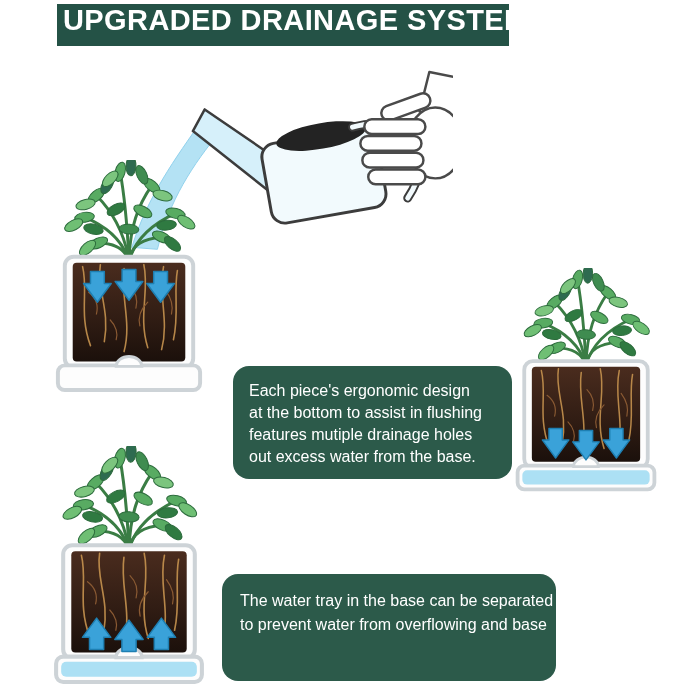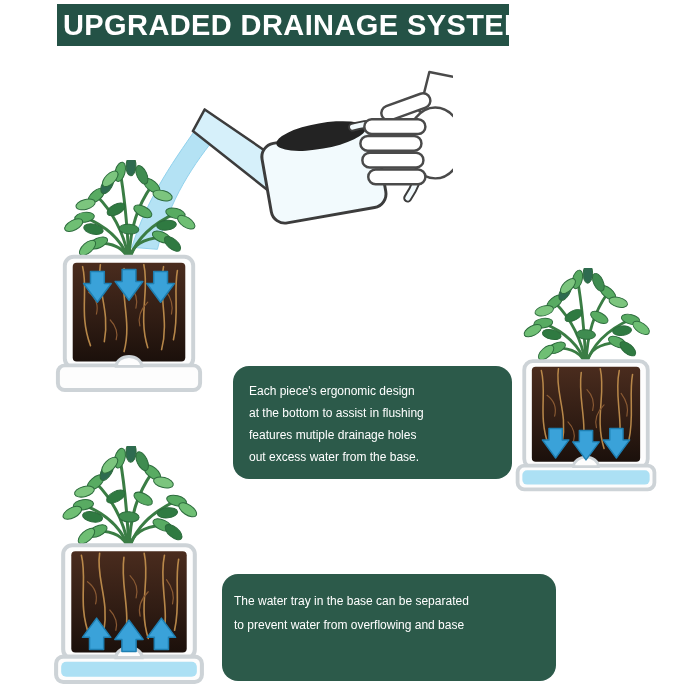--- a/index.html
+++ b/index.html
@@ -3,40 +3,40 @@
 <meta charset="utf-8">
 <style>
   html,body{margin:0;padding:0;background:#fff;}
   .canvas{
     position:relative;width:679px;height:691px;overflow:hidden;background:#ffffff;
     font-family:"Liberation Sans","DejaVu Sans",sans-serif;
   }
   
   .banner{
     position:absolute;left:57px;top:4px;width:452px;height:42px;
-    background:#245246;display:flex;align-items:center;
+    background:#245246;display:flex;align-items:flex-start;
   }
   .banner h1{
     margin:0;padding-left:6px;color:#ffffff;font-size:29px;font-weight:800;
     letter-spacing:.4px;white-space:nowrap;
   }
   
   .illus{position:absolute;}
   .illus svg{display:block;}
   .watering{left:118px;top:70px;width:335px;}
   .planter1{left:50px;top:160px;width:158px;}
   .planter2{left:510px;top:268px;width:152px;}
   .planter3{left:48px;top:446px;width:162px;}
   
   .callout{
     position:absolute;background:#2c5a4a;color:#ffffff;border-radius:16px;
-    font-size:12px;line-height:22px;
+    font-size:16px;line-height:22px;
   }
   .callout1{left:233px;top:366px;width:279px;height:113px;padding:14px 0 0 16px;box-sizing:border-box;}
-  .callout2{left:222px;top:574px;width:334px;height:107px;padding:15px 0 0 12px;box-sizing:border-box;line-height:24px;}
+  .callout2{left:222px;top:574px;width:334px;height:107px;padding:15px 0 0 18px;box-sizing:border-box;line-height:24px;}
   .callout div{white-space:nowrap;}
 </style>
 </head>
 <body>
 
 <div class="canvas">
 
   <svg width="0" height="0" style="position:absolute" aria-hidden="true">
     <defs>
       <linearGradient id="soilGrad" x1="0" y1="0" x2="0" y2="1">

